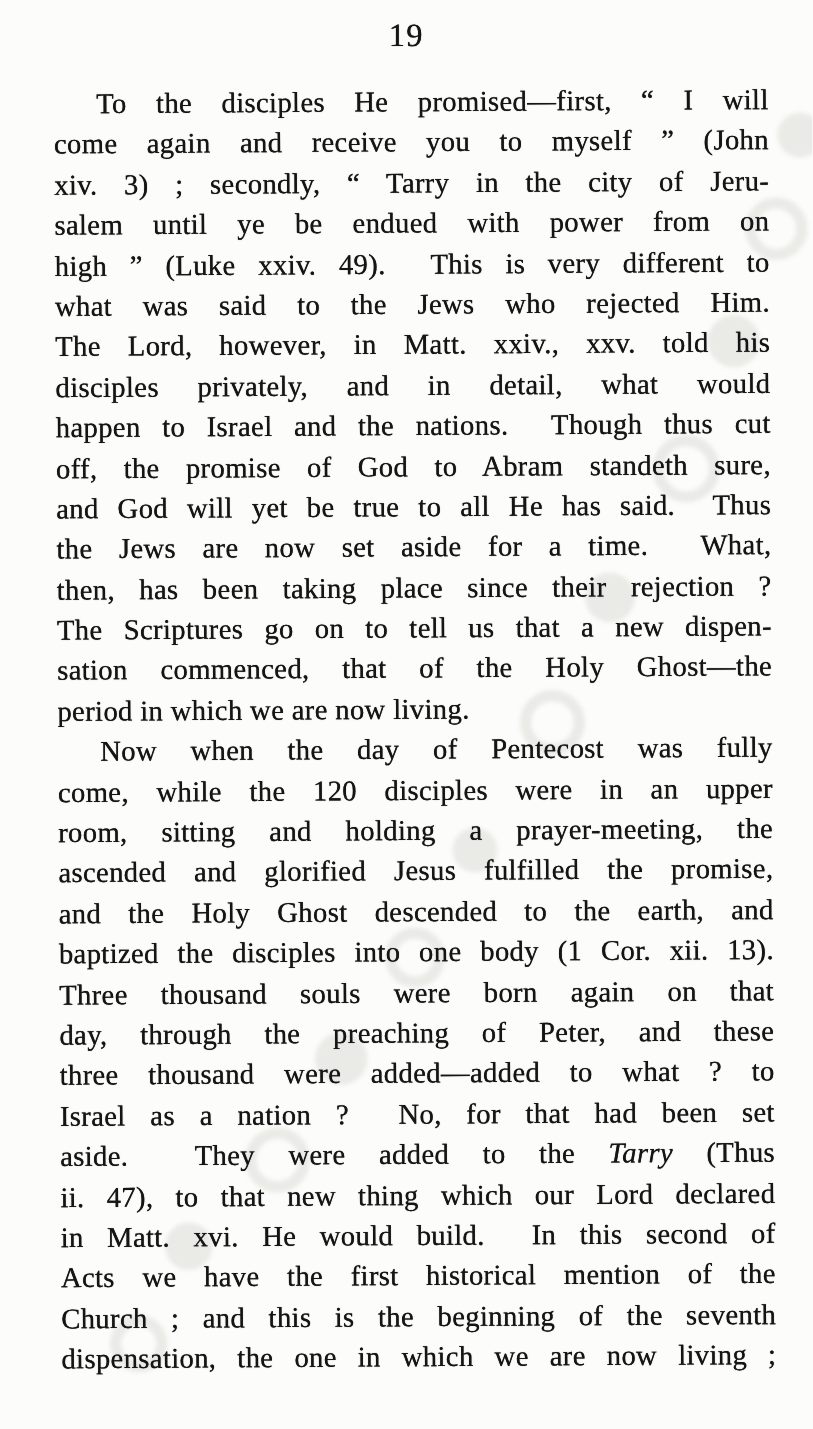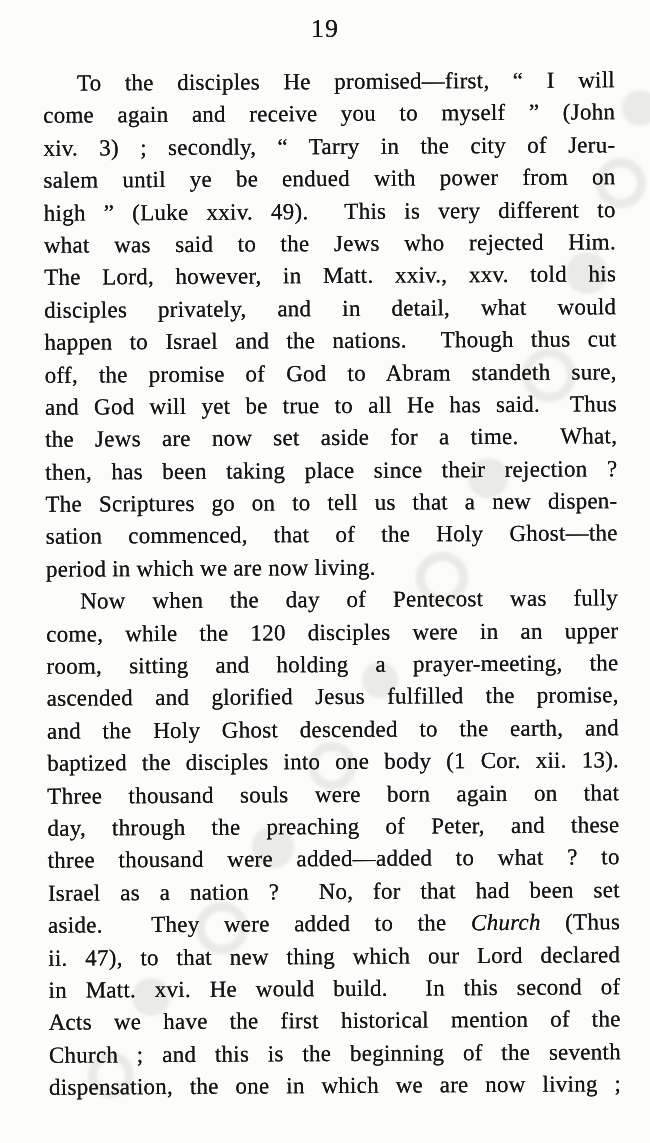--- a/index.html
+++ b/index.html
@@ -113,21 +113,21 @@
       <div class="line indent">Now when the day of Pentecost was fully</div>
       <div class="line">come, while the 120 disciples were in an upper</div>
       <div class="line">room, sitting and holding a prayer-meeting, the</div>
       <div class="line">ascended and glorified Jesus fulfilled the promise,</div>
       <div class="line">and the Holy Ghost descended to the earth, and</div>
       <div class="line">baptized the disciples into one body (1 Cor. xii. 13).</div>
       <div class="line">Three thousand souls were born again on that</div>
       <div class="line">day, through the preaching of Peter, and these</div>
       <div class="line">three thousand were added—added to what ? to</div>
       <div class="line">Israel as a nation ?  No, for that had been set</div>
-      <div class="line"><span>aside.  They were added to the </span><span class="it">Church</span><span> (Thus</span></div>
+      <div class="line"><span>aside.  They were added to the </span><span class="it">Tarry</span><span> (Thus</span></div>
       <div class="line">ii. 47), to that new thing which our Lord declared</div>
       <div class="line">in Matt. xvi. He would build.  In this second of</div>
       <div class="line">Acts we have the first historical mention of the</div>
       <div class="line">Church ; and this is the beginning of the seventh</div>
       <div class="line">dispensation, the one in which we are now living ;</div>
     </div>
 
   </div>
 </div>
 

